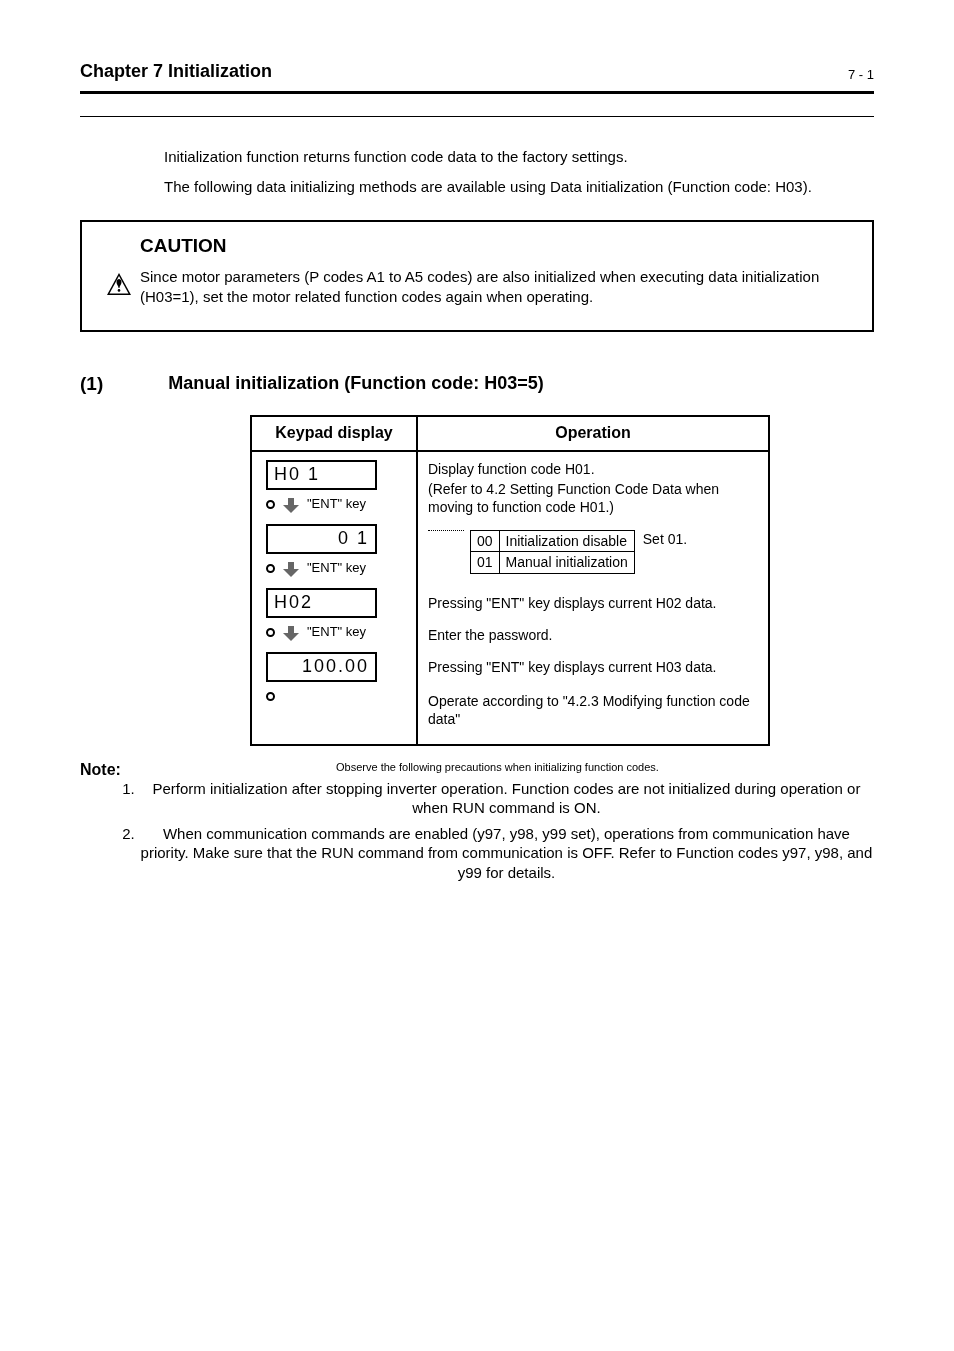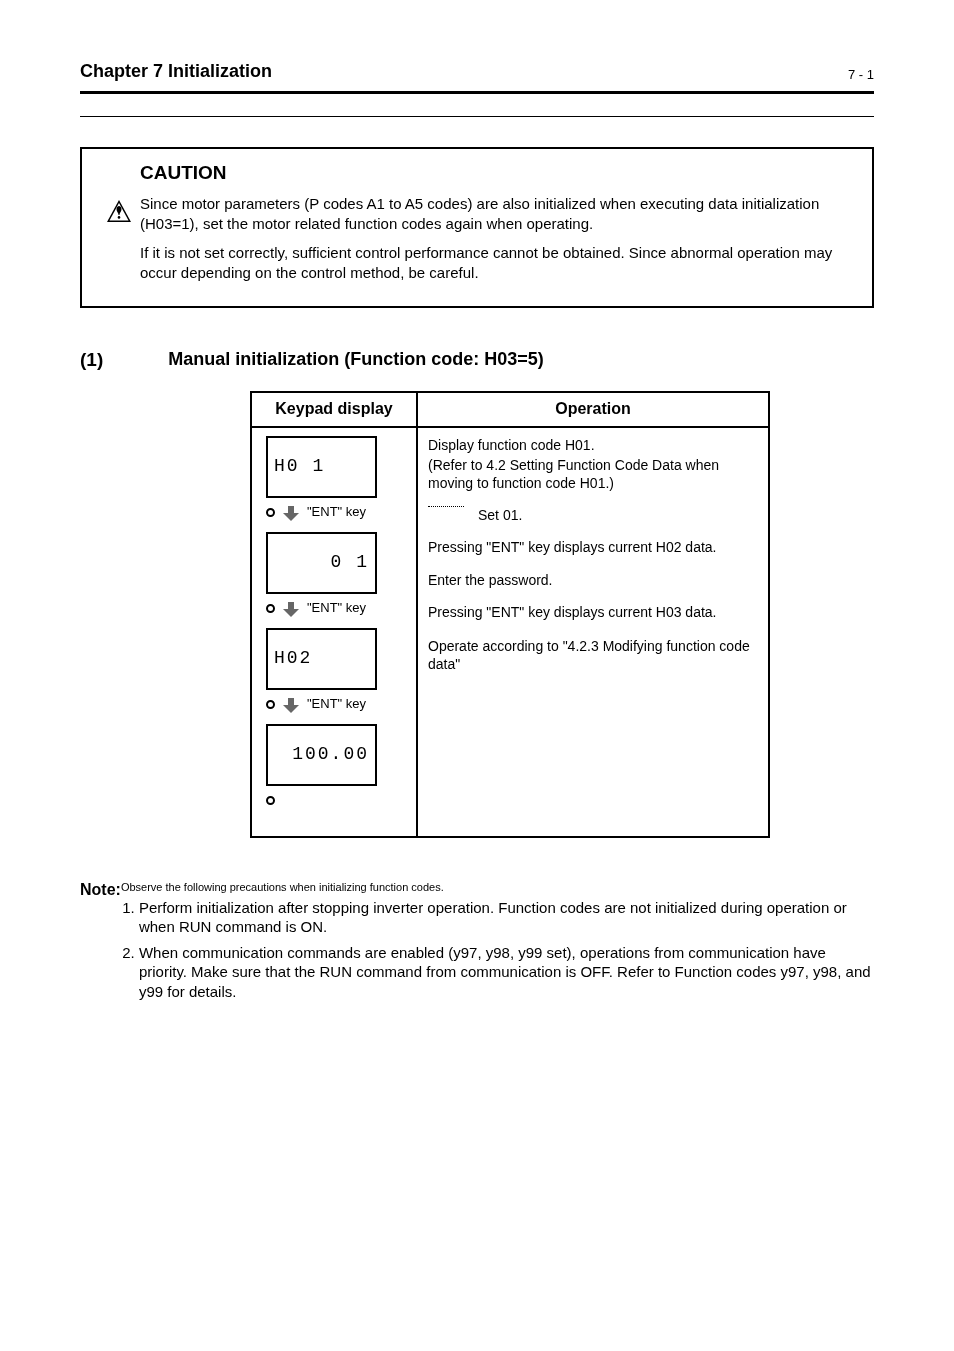--- a/index.html
+++ b/index.html
@@ -123,22 +123,22 @@
     border-right: 2px solid #000;
     padding-left: 14px;
   }
   .lcd {
     border: 2px solid #000;
     width: 95px;
     height: 26px;
     display: flex;
     align-items: center;
     justify-content: flex-end;
-    padding: 16px 6px;
-    font-family: Liberation Mono, monospace;
+    padding: 0 6px;
+    font-family: Liberation Sans, sans-serif;
     font-size: 18px;
     letter-spacing: 2px;
     margin-bottom: 4px;
   }
   .lcd.left { justify-content: flex-start; }
   .step-row {
     display: flex;
     align-items: center;
     gap: 8px;
     margin-bottom: 8px;
@@ -187,24 +187,25 @@
     vertical-align: middle;
     margin-right: 6px;
   }
   .op-line-group { margin-bottom: 14px; }
   .op-line-group .line1 { margin-bottom: 2px; }
   .op-line-flex {
     display: flex;
     align-items: flex-start;
   }
   .note-block {
-    margin-top: 42px;
+    margin-top: 14px;
     margin-left: 0;
     display: flex;
     align-items: flex-start;
+    text-align: center;
   }
   .note-label {
     font-weight: 700;
     font-size: 16px;
   }
   .note-body p { margin: 0 0 4px 0; font-size: 11px; }
   .note-body ol { margin: 0 0 0 18px; padding: 0; }
   .note-body li { margin-bottom: 6px; }
   svg.warn { width: 26px; height: 24px; }
 </style>
@@ -213,34 +214,37 @@
 
 <div class="page">
   <div class="header">
     <span class="header-title">Chapter 7   Initialization</span>
     <span class="pageno">7 - 1</span>
   </div>
   <hr class="hr-thick">
   <hr class="hr-thin">
 
 
+  <div class="intro-paras">
+    <p>Initialization function returns function code data to the factory settings.</p>
+    <p>The following data initializing methods are available using Data initialization (Function code: H03).</p>
+  </div>
 
   <div class="caution-box">
     <div class="caution-icon-wrap">
       <svg class="warn" viewBox="0 0 26 24">
         <polygon points="13,1 25,23 1,23" fill="#000"></polygon>
         <polygon points="13,4 22.5,21.5 3.5,21.5" fill="#fff"></polygon>
         <path d="M10.5 10 C10.5 8 12 7 13 7 C14 7 15.5 8 15.5 10 C15.5 12.5 13.8 13.5 13.4 16 L12.6 16 C12.2 13.5 10.5 12.5 10.5 10 Z" fill="#000"></path>
         <circle cx="13" cy="18.4" r="1.3" fill="#000"></circle>
       </svg>
     </div>
     <div class="caution-body">
       <div class="caution-title">CAUTION</div>
       <p>Since motor parameters (P codes A1 to A5 codes) are also initialized when executing data initialization (H03=1), set the motor related function codes again when operating.</p>
-      <p>If it is not set correctly, sufficient control performance cannot be obtained. Since abnormal operation may occur depending on the control method, be careful.</p>
     </div>
   </div>
 
   <div class="sub-row">
     <span class="sub-label">(1)</span>
     <span class="sub-title">Manual initialization (Function code: H03=5)</span>
   </div>
 
   <table class="proc-table">
     <tbody>
@@ -274,20 +278,32 @@
         </div>
       </td>
       <td>
         <div class="op-line-group">
           <div class="line1">Display function code H01.</div>
           <div>(Refer to 4.2 Setting Function Code Data when moving to function code H01.)</div>
         </div>
 
         <div class="op-line-flex op-line-group">
           <span class="dotted-connector"></span>
+          <table class="data-mini">
+            <tbody>
+                  <tr>
+              <td>00</td>
+              <td>Initialization disable</td>
+            </tr>
+            <tr>
+              <td>01</td>
+              <td>Manual initialization</td>
+            </tr>
+          </tbody>
+              </table>
           <span style="padding-left:8px">Set 01.</span>
         </div>
 
         <div class="op-line-group">Pressing "ENT" key displays current H02 data.</div>
 
         <div class="op-line-group">Enter the password.</div>
 
         <div class="op-line-group">Pressing "ENT" key displays current H03 data.</div>
 
         <div style="margin-top:16px">Operate according to "4.2.3 Modifying function code data"</div>

